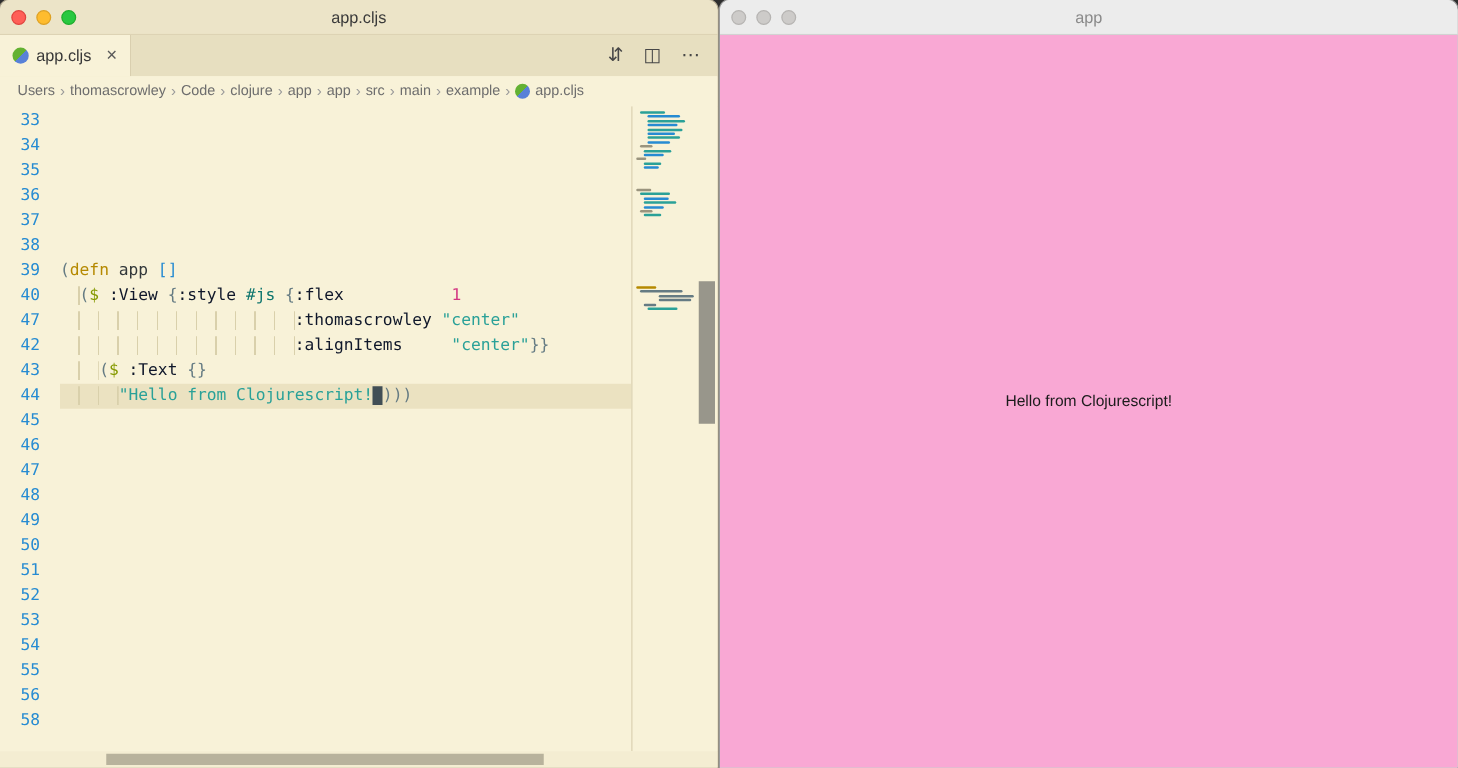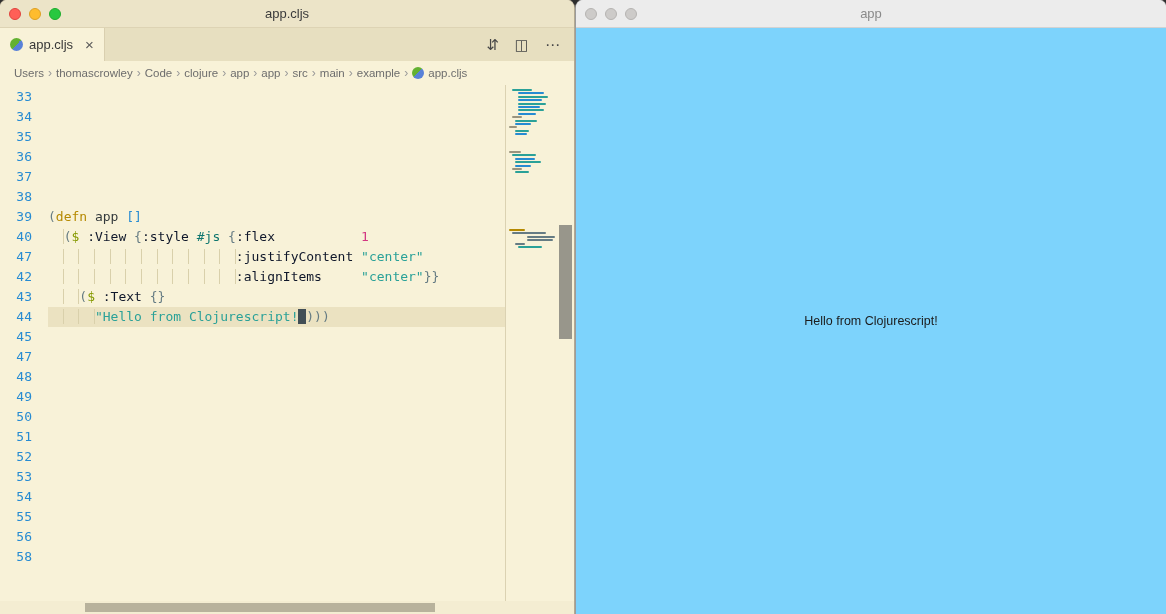--- a/index.html
+++ b/index.html
@@ -69,21 +69,21 @@
 
   
   .minimap { width:52px; flex:none; position:relative; border-left:1px solid #dbd2b2; }
   .mm-row { position:absolute; height:2px; border-radius:1px; }
   .vscroll { width:17px; flex:none; position:relative; }
   .vthumb { position:absolute; top:140px; right:2px; width:13px; height:114px; background:rgba(88,88,88,0.6); }
   .hscroll { height:13px; flex:none; position:relative; background:#f4edd2; }
   .hthumb { position:absolute; left:85px; top:2px; width:350px; height:9px; background:#b8b29c; }
 
   
-  .app-content { flex:1; display:flex; align-items:center; justify-content:center; background:#7dd3fc; }
+  .app-content { flex:1; display:flex; align-items:center; justify-content:center; background:#f9a8d4; }
   .hello-text { font-size:12.5px; color:#1c1c1c; }
 </style>
 </head>
 <body>
 
 <section class="window" id="editor-win">
   <div class="titlebar">
     <div class="lights">
       <span class="light red"></span>
       <span class="light yellow"></span>
@@ -177,36 +177,40 @@
         <div class="row">
           <span class="ln">39</span>
           <span class="codeline"><span class="tk-p">(</span><span class="tk-d">defn</span><span class="tk-p"> </span><span class="tk-v">app</span><span class="tk-p"> </span><span class="tk-b">[]</span></span>
         </div>
         <div class="row">
           <span class="ln">40</span>
           <span class="codeline"><span class="tk-g">  </span><span class="tk-p">(</span><span class="tk-f">$</span><span class="tk-p"> </span><span class="tk-k">:View</span><span class="tk-p"> {</span><span class="tk-k">:style</span><span class="tk-p"> </span><span class="tk-t">#js</span><span class="tk-p"> {</span><span class="tk-k">:flex</span><span class="tk-p">           </span><span class="tk-m">1</span></span>
         </div>
         <div class="row">
           <span class="ln">47</span>
-          <span class="codeline"><span class="tk-g">                        </span><span class="tk-k">:justifyContent</span><span class="tk-p"> </span><span class="tk-s">"center"</span></span>
+          <span class="codeline"><span class="tk-g">                        </span><span class="tk-k">:thomascrowley</span><span class="tk-p"> </span><span class="tk-s">"center"</span></span>
         </div>
         <div class="row">
           <span class="ln">42</span>
           <span class="codeline"><span class="tk-g">                        </span><span class="tk-k">:alignItems</span><span class="tk-p">     </span><span class="tk-s">"center"</span><span class="tk-p">}}</span></span>
         </div>
         <div class="row">
           <span class="ln">43</span>
           <span class="codeline"><span class="tk-g">    </span><span class="tk-p">(</span><span class="tk-f">$</span><span class="tk-p"> </span><span class="tk-k">:Text</span><span class="tk-p"> {}</span></span>
         </div>
         <div class="row hl">
           <span class="ln">44</span>
           <span class="codeline"><span class="tk-g">      </span><span class="tk-s">"Hello from Clojurescript!</span><span class="tk-c">"</span><span class="tk-p">)))</span></span>
         </div>
         <div class="row">
           <span class="ln">45</span>
+          <span class="codeline"></span>
+        </div>
+        <div class="row">
+          <span class="ln">46</span>
           <span class="codeline"></span>
         </div>
         <div class="row">
           <span class="ln">47</span>
           <span class="codeline"></span>
         </div>
         <div class="row">
           <span class="ln">48</span>
           <span class="codeline"></span>
         </div>

